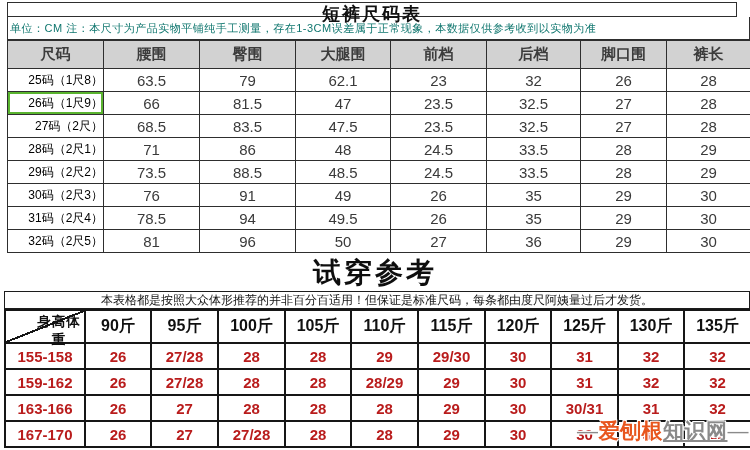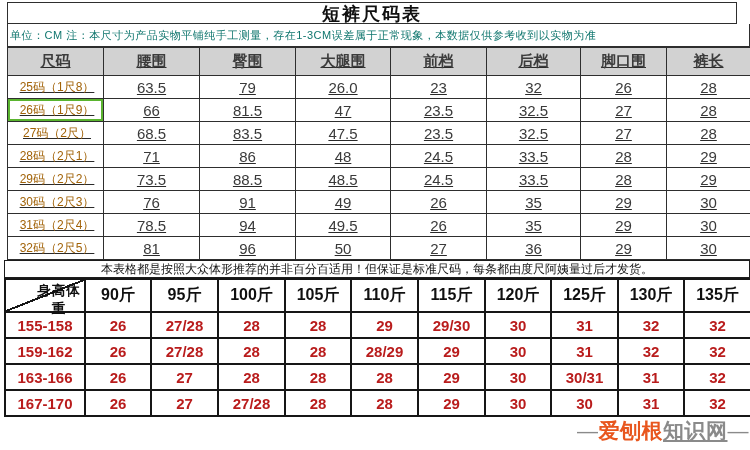--- a/index.html
+++ b/index.html
@@ -10,21 +10,21 @@
     background: #ffffff;
     font-family: "Liberation Sans", "DejaVu Sans", sans-serif;
     color: #2a2a2a;
   }
 
   
   .t1-block { margin-left: 7px; }
   .t1-title {
     margin-top: 2px;
     width: 730px;
-    height: 22px;
+    height: 15px;
     line-height: 22px;
     border: 1px solid #2e2e2e;
     text-align: center;
     font-size: 18px;
     font-weight: bold;
     color: #111;
     letter-spacing: 2px;
   }
   .t1-note {
     width: 743px;
@@ -36,42 +36,41 @@
     color: #0f766e;
     white-space: nowrap;
     overflow: hidden;
     padding-left: 2px;
     letter-spacing: 0.5px;
   }
   table.t1 {
     width: 743px;
     border-collapse: collapse;
     table-layout: fixed;
-    text-decoration: underline;
   }
   .t1 th {
     background: #d2d2d2;
     border: 1px solid #2e2e2e;
     height: 28px;
     font-size: 15px;
     font-weight: 600;
     color: #3c3c3c;
   }
   .t1 td {
     border: 1px solid #2e2e2e;
     height: 23px;
     text-align: center;
     font-size: 15px;
     color: #3a3a3a;
   }
   .t1 td:first-child {
     font-size: 12px;
-    text-align: center;
+    text-align: right;
     padding-left: 3px;
-    color: #a16207;
+    color: #000000;
   }
   
   .t1 tr:nth-child(2) td:first-child {
     box-shadow: inset 0 0 0 2px #5ab42f;
   }
 
   
   .t2-title {
     height: 38px;
     line-height: 40px;
@@ -171,21 +170,21 @@
         <th>后档</th>
         <th>脚口围</th>
         <th>裤长</th>
       </tr>
     </thead>
     <tbody>
         <tr>
           <td>25码（1尺8）</td>
           <td>63.5</td>
           <td>79</td>
-          <td>26.0</td>
+          <td>62.1</td>
           <td>23</td>
           <td>32</td>
           <td>26</td>
           <td>28</td>
         </tr>
         <tr>
           <td>26码（1尺9）</td>
           <td>66</td>
           <td>81.5</td>
           <td>47</td>
@@ -252,20 +251,21 @@
           <td>27</td>
           <td>36</td>
           <td>29</td>
           <td>30</td>
         </tr>
       </tbody>
   </table>
 </div>
 
 <div>
+  <div class="t2-title">试穿参考</div>
   <div class="t2-note">本表格都是按照大众体形推荐的并非百分百适用！但保证是标准尺码，每条都由度尺阿姨量过后才发货。</div>
   <table class="t2">
     <colgroup>
       <col style="width:80px">
       <col style="width:66px">
         <col style="width:67px">
         <col style="width:67px">
         <col style="width:66px">
         <col style="width:67px">
       <col style="width:67px">

